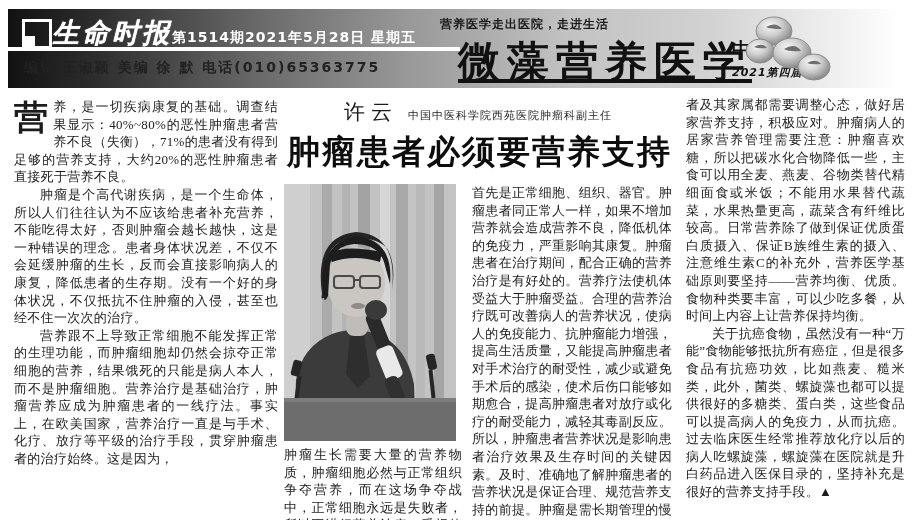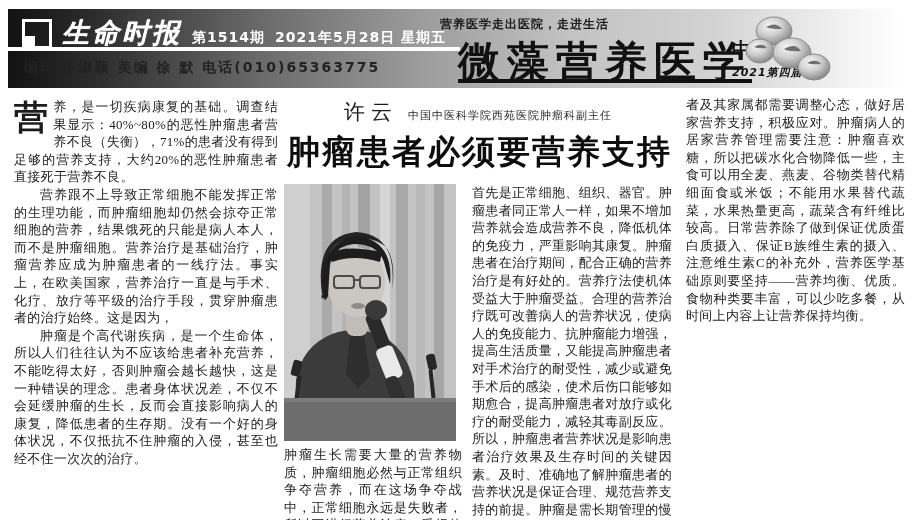--- a/index.html
+++ b/index.html
@@ -6,21 +6,21 @@
   .page{
     position:relative;width:918px;height:520px;background:#ffffff;
     font-family:"Liberation Serif","DejaVu Serif",serif;color:#1c1c1c;
     overflow:hidden;margin:0 auto;
   }
   
   .header-band{
     position:absolute;left:8px;top:9px;width:902px;height:79px;
     background:linear-gradient(90deg,#121212 0%,#2e2e2e 10%,#6a6a6a 28%,#9a9a9a 45%,#c2c2c2 62%,#d2d2d2 78%,#ececec 90%,#ffffff 99%);
   }
-  .masthead-row{position:absolute;left:14px;top:6px;display:flex;align-items:flex-end;gap:10px;color:#fff;white-space:nowrap;}
+  .masthead-row{position:absolute;left:14px;top:6px;display:flex;align-items:flex-end;color:#fff;white-space:nowrap;}
   .logo-mark{position:relative;width:24px;height:24px;border:3px solid #fff;background:transparent;margin-bottom:2px;}
   .logo-mark::after{content:"";position:absolute;left:-3px;bottom:-3px;width:13px;height:13px;background:#fff;}
   .logo-text{font-size:27px;font-weight:bold;letter-spacing:3px;font-style:italic;font-family:"DejaVu Serif",serif;text-shadow:0 0 1px #fff;}
   .issue-date{font-size:14px;font-weight:bold;letter-spacing:1px;padding-bottom:4px;font-family:"DejaVu Sans",sans-serif;}
   .double-rule{position:absolute;left:0;top:38px;width:452px;height:4px;border-top:2px solid #fff;border-bottom:2px solid #fff;box-sizing:border-box;background:transparent;}
   .editors-row{position:absolute;left:16px;top:50px;font-size:14px;font-weight:bold;color:#222;letter-spacing:2px;font-family:"DejaVu Sans",sans-serif;white-space:nowrap;}
   
   .banner-slogan{position:absolute;left:432px;top:7px;font-size:12px;font-weight:900;color:#1a1a1a;letter-spacing:1px;font-family:"DejaVu Sans",sans-serif;white-space:nowrap;}
   .banner-title{position:absolute;left:450px;top:25px;font-size:42px;font-weight:900;color:#111;letter-spacing:7px;font-family:"DejaVu Sans",sans-serif;white-space:nowrap;text-decoration:underline;}
   .banner-sub{position:absolute;left:724px;top:28px;color:#111;font-family:"DejaVu Sans",sans-serif;}
@@ -99,22 +99,22 @@
         <path d="M10 38 q8 -5 13 1 q-9 1 -13 -1z" fill="#6f6f6f"></path>
         <path d="M40 40 q11 -7 17 2 q-12 1 -17 -2z" fill="#6f6f6f"></path>
         <path d="M63 54 q9 -5 14 1 q-10 1 -14 -1z" fill="#6f6f6f"></path>
       </svg>
     </div>
 
   </div>
 
   <div class="col1 bodytext">
     <p><span class="dropcap">营</span><span>养，是一切疾病康复的基础。调查结果显示：40%~80%的恶性肿瘤患者营养不良（失衡），71%的患者没有得到足够的营养支持，大约20%的恶性肿瘤患者直接死于营养不良。</span></p>
+    <p class="indent">肿瘤是个高代谢疾病，是一个生命体，所以人们往往认为不应该给患者补充营养，不能吃得太好，否则肿瘤会越长越快，这是一种错误的理念。患者身体状况差，不仅不会延缓肿瘤的生长，反而会直接影响病人的康复，降低患者的生存期。没有一个好的身体状况，不仅抵抗不住肿瘤的入侵，甚至也经不住一次次的治疗。</p>
     <p class="indent">营养跟不上导致正常细胞不能发挥正常的生理功能，而肿瘤细胞却仍然会掠夺正常细胞的营养，结果饿死的只能是病人本人，而不是肿瘤细胞。营养治疗是基础治疗，肿瘤营养应成为肿瘤患者的一线疗法。事实上，在欧美国家，营养治疗一直是与手术、化疗、放疗等平级的治疗手段，贯穿肿瘤患者的治疗始终。这是因为，</p>
-    <p class="indent">肿瘤是个高代谢疾病，是一个生命体，所以人们往往认为不应该给患者补充营养，不能吃得太好，否则肿瘤会越长越快，这是一种错误的理念。患者身体状况差，不仅不会延缓肿瘤的生长，反而会直接影响病人的康复，降低患者的生存期。没有一个好的身体状况，不仅抵抗不住肿瘤的入侵，甚至也经不住一次次的治疗。</p>
   </div>
 
   <div class="col2">
     <div class="author-line">
       <span class="author-name">许云</span>
       <span class="author-title">中国中医科学院西苑医院肿瘤科副主任</span>
     </div>
     <div class="headline">肿瘤患者必须要营养支持</div>
 
     <div class="col2-flex">
@@ -173,15 +173,16 @@
         </div>
       </div>
       <div class="col2-right bodytext">
         <p>首先是正常细胞、组织、器官。肿瘤患者同正常人一样，如果不增加营养就会造成营养不良，降低机体的免疫力，严重影响其康复。肿瘤患者在治疗期间，配合正确的营养治疗是有好处的。营养疗法使机体受益大于肿瘤受益。合理的营养治疗既可改善病人的营养状况，使病人的免疫能力、抗肿瘤能力增强，提高生活质量，又能提高肿瘤患者对手术治疗的耐受性，减少或避免手术后的感染，使术后伤口能够如期愈合，提高肿瘤患者对放疗或化疗的耐受能力，减轻其毒副反应。所以，肿瘤患者营养状况是影响患者治疗效果及生存时间的关键因素。及时、准确地了解肿瘤患者的营养状况是保证合理、规范营养支持的前提。肿瘤是需长期管理的慢性疾病，在与肿瘤战斗的过程中，患</p>
       </div>
     </div>
   </div>
 
   <div class="col3 bodytext">
     <p>者及其家属都需要调整心态，做好居家营养支持，积极应对。肿瘤病人的居家营养管理需要注意：肿瘤喜欢糖，所以把碳水化合物降低一些，主食可以用全麦、燕麦、谷物类替代精细面食或米饭；不能用水果替代蔬菜，水果热量更高，蔬菜含有纤维比较高。日常营养除了做到保证优质蛋白质摄入、保证B族维生素的摄入、注意维生素C的补充外，营养医学基础原则要坚持——营养均衡、优质。食物种类要丰富，可以少吃多餐，从时间上内容上让营养保持均衡。</p>
+    <p class="indent">关于抗癌食物，虽然没有一种“万能”食物能够抵抗所有癌症，但是很多食品有抗癌功效，比如燕麦、糙米类，此外，菌类、螺旋藻也都可以提供很好的多糖类、蛋白类，这些食品可以提高病人的免疫力，从而抗癌。过去临床医生经常推荐放化疗以后的病人吃螺旋藻，螺旋藻在医院就是升白药品进入医保目录的，坚持补充是很好的营养支持手段。▲</p>
   </div>
 
 </div>
 
 </body></html>

